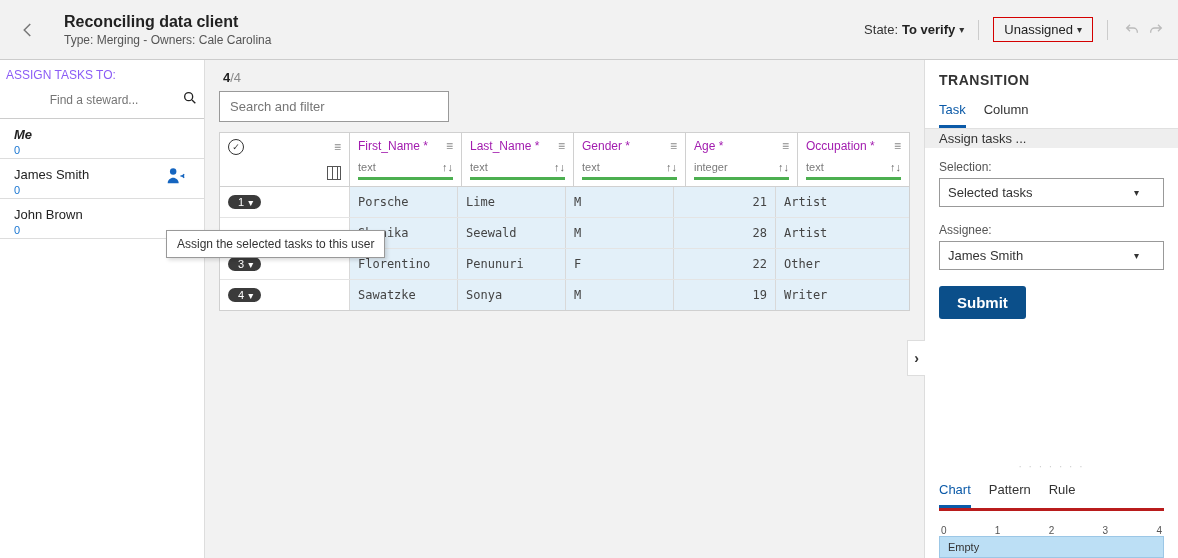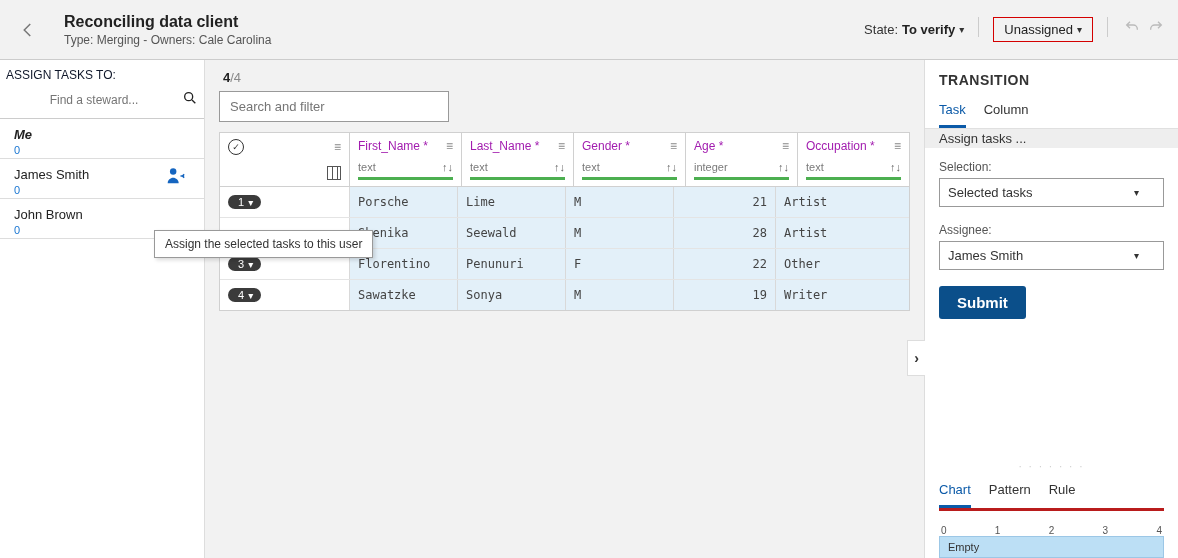--- a/index.html
+++ b/index.html
@@ -4,47 +4,47 @@
 <style>
 * { box-sizing: border-box; margin: 0; padding: 0; font-family: "Segoe UI", Arial, sans-serif; }
 body { width: 1178px; height: 558px; background: #fff; font-size: 13px; color: #333; overflow: hidden; }
 
 
 .header { height: 60px; background: #f2f2f2; border-bottom: 1px solid #ccc; display: flex; align-items: center; padding: 0 12px; position: relative; }
 .back-arrow { width: 32px; height: 32px; display: flex; align-items: center; justify-content: center; color: #555; cursor: pointer; }
 .header-title-block { margin-left: 20px; }
 .header-title { font-size: 16px; font-weight: 700; color: #222; }
 .header-subtitle { font-size: 12px; color: #555; margin-top: 2px; }
-.header-right { margin-left: auto; display: flex; gap: 14px; }
+.header-right { margin-left: auto; display: flex; align-items: center; gap: 14px; }
 .state-btn { display: flex; align-items: center; gap: 4px; font-size: 13px; cursor: pointer; }
 .state-btn .lbl { color: #333; }
 .state-btn .val { font-weight: 600; color: #222; }
 .chev { font-size: 10px; color: #333; }
 .vsep { width: 1px; height: 20px; background: #ccc; }
 .unassigned-btn { border: 1px solid #d40000; padding: 4px 10px; display: flex; align-items: center; gap: 4px; cursor: pointer; font-size: 13px; color: #222; }
 .nav-arrows { display: flex; gap: 4px; }
 .nav-arrow { color: #bbb; width: 20px; height: 20px; display: flex; align-items: center; justify-content: center; }
 
 
 .main { display: flex; height: calc(100% - 60px); }
 
 
 .left { width: 205px; border-right: 1px solid #ddd; background: #fff; }
 .assign-header { padding: 8px 6px 4px 6px; }
-.assign-label { font-size: 12px; color: #0f172a; }
+.assign-label { font-size: 12px; color: #8b5cf6; }
 .assign-search { display: flex; align-items: center; border-bottom: 1px solid #ccc; padding: 4px 6px 8px 6px; }
 .assign-search input { flex: 1; border: none; outline: none; font-size: 12px; color: #555; text-align: center; background: transparent; }
 .assign-search .mag { color: #333; font-size: 16px; cursor: pointer; }
 .steward-row { padding: 8px 10px 2px 14px; border-bottom: 1px solid #ddd; position: relative; cursor: pointer; }
 .steward-row .name { font-size: 13px; color: #222; }
 .steward-row.me .name { font-style: italic; font-weight: 600; }
 .steward-row .count { font-size: 11px; color: #1976d2; margin-top: 2px; }
 .steward-row .user-icon { position: absolute; right: 18px; top: 6px; color: #1565c0; }
 .steward-row .user-icon svg { width: 22px; height: 22px; }
-.tooltip { position: absolute; left: 154px; top: 230px; background: #fff; border: 1px solid #999; padding: 6px 10px; font-size: 12px; color: #333; white-space: nowrap; z-index: 10; box-shadow: 2px 2px 4px rgba(0,0,0,0.15); }
+.tooltip { position: absolute; left: 166px; top: 230px; background: #fff; border: 1px solid #999; padding: 6px 10px; font-size: 12px; color: #333; white-space: nowrap; z-index: 10; box-shadow: 2px 2px 4px rgba(0,0,0,0.15); }
 
 
 .center { flex: 1; background: #f2f2f2; padding: 10px 14px; overflow: auto; }
 .count-line { font-size: 13px; margin: 0 0 6px 4px; }
 .count-line .bold { font-weight: 700; color: #222; }
 .count-line .sep { color: #888; }
 .search-filter { width: 230px; padding: 7px 10px; border: 1px solid #999; background: #fff; font-size: 13px; outline: none; margin-bottom: 10px; }
 
 .grid { background: #fff; border: 1px solid #d0d0d0; }
 .grid-head { display: flex; border-bottom: 1px solid #d0d0d0; }

